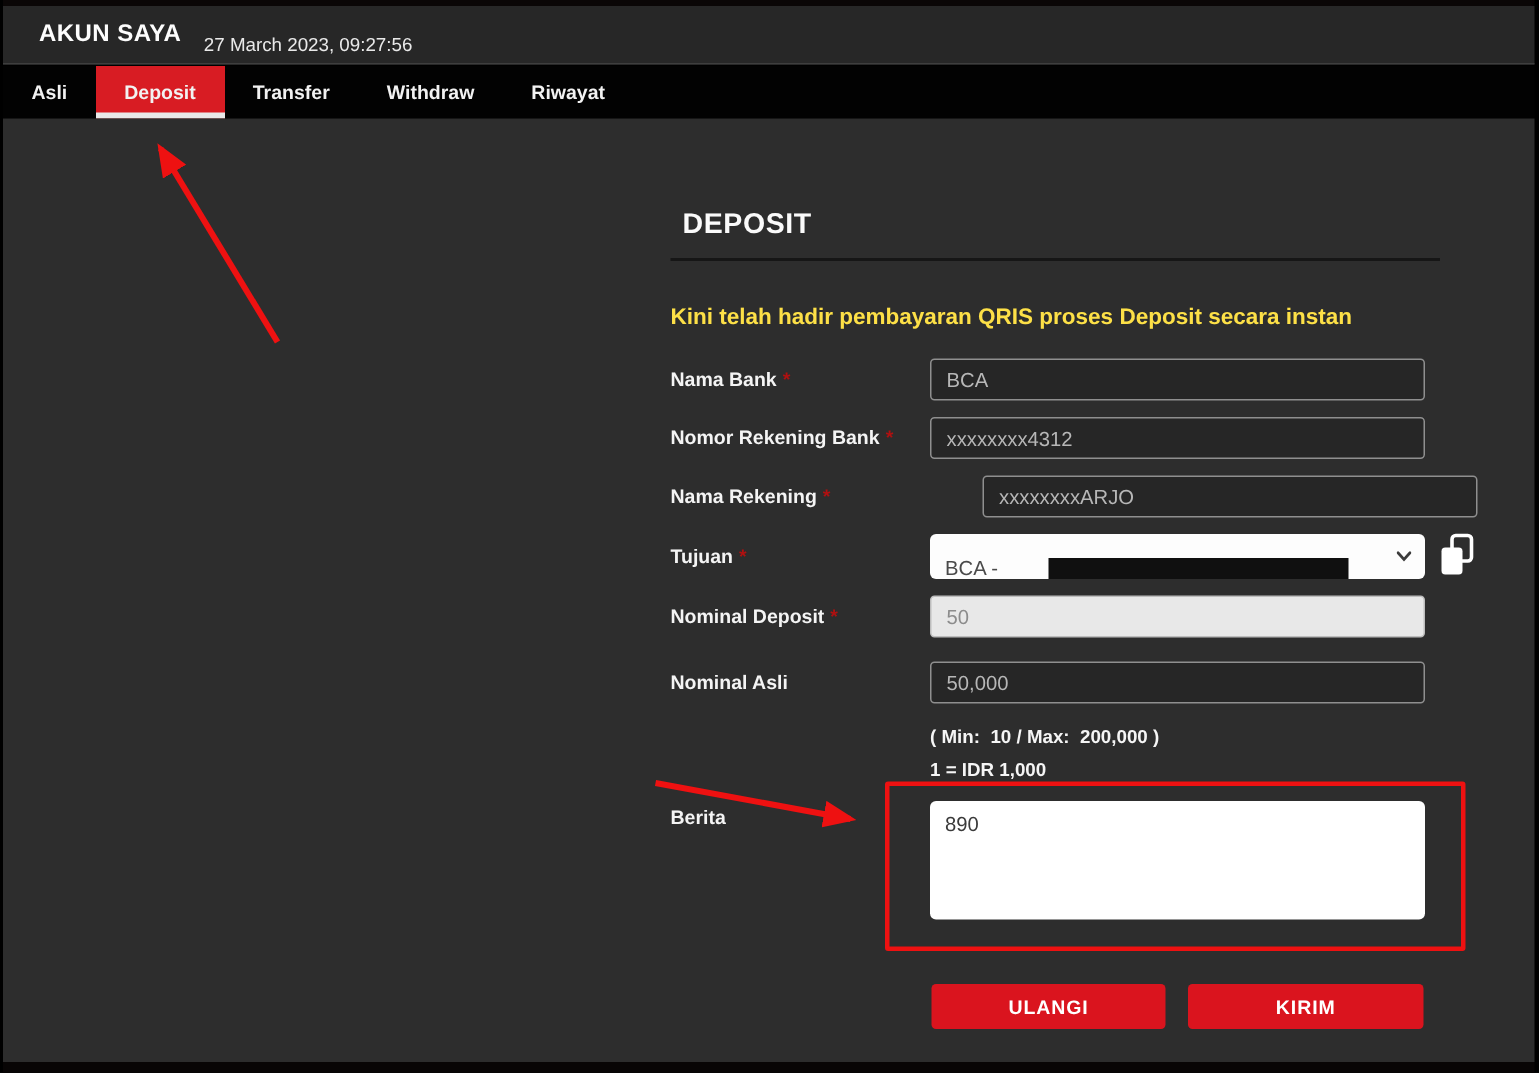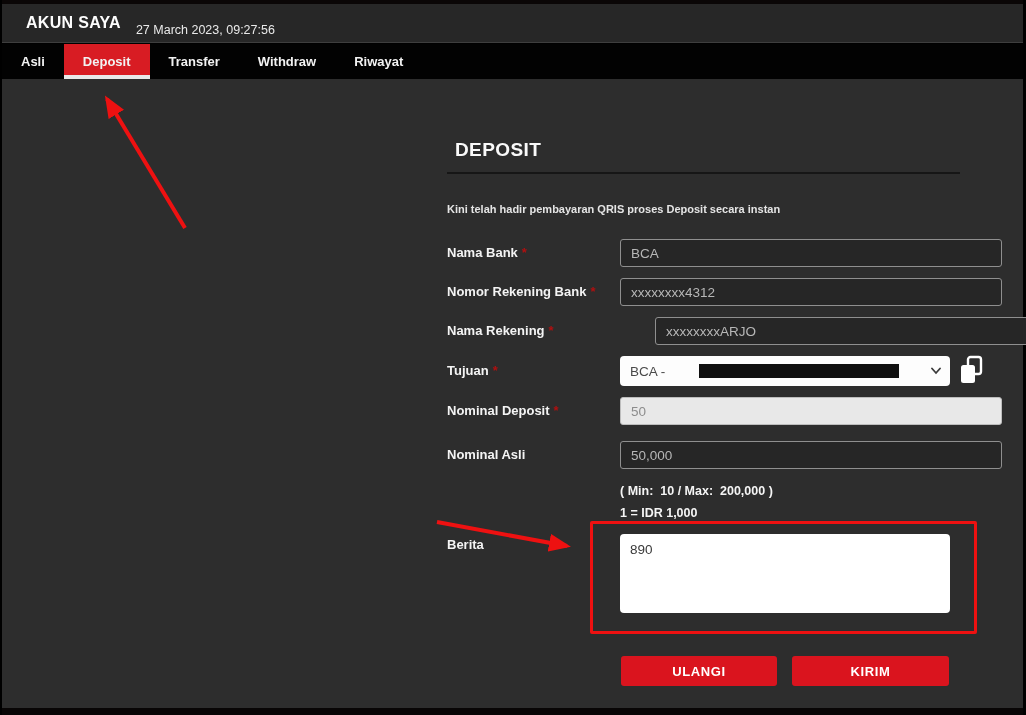--- a/index.html
+++ b/index.html
@@ -21,32 +21,32 @@
   .tab { color:#f2f2f2; font-size:13px; font-weight:bold; display:flex; align-items:center;
          padding:0 19px; cursor:pointer; position:relative; }
   .tab.active { background:#d81c23; }
   .tab.active .tab-underline { position:absolute; left:0; right:0; bottom:0; height:4px; background:#e9e9e9; }
 
   .content { position:absolute; left:0; right:0; top:79px; bottom:7px; background:#2d2d2d; }
 
   .heading { position:absolute; left:453px; top:60px; color:#fafafa; font-size:19px;
              font-weight:bold; letter-spacing:.4px; }
   .rule { position:absolute; left:445px; top:93px; width:513px; height:2px; background:#161616; }
-  .notice { position:absolute; left:445px; top:124px; color:#e5e5e5; font-size:11px; font-weight:bold; }
+  .notice { position:absolute; left:445px; top:124px; color:#fde047; font-size:15px; font-weight:bold; }
 
   .flabel { position:absolute; left:445px; color:#f4f4f4; font-size:13px; font-weight:bold; white-space:nowrap; }
   .req { color:#b01010; font-weight:bold; margin-left:4px; }
 
-  .inp { position:absolute; left:618px; width:382px; height:28px; background:#262626;
+  .inp { position:absolute; left:618px; width:330px; height:28px; background:#262626;
          border:1px solid #8f8f8f; border-radius:3px; color:#b7b7b7; font-size:13.5px;
          padding:0 10px; font-family:inherit; outline:none; }
   .inp.light { background:#e8e8e8; color:#8c8c8c; border:1px solid #bdbdbd; }
 
   .select { position:absolute; left:618px; width:330px; height:30px; background:#fdfdfd;
-            border-radius:4px; display:flex; align-items:center; padding:0 10px;
+            border-radius:4px; display:flex; align-items:flex-end; padding:0 10px;
             color:#4a4a4a; font-size:13.5px; cursor:pointer;gap:28px; }
   .redaction { display:inline-block; width:200px; height:14px; background:#101010; margin-left:6px; }
   .chev { position:absolute; right:9px; top:10px; width:10px; height:10px; }
 
   .copy-btn { position:absolute; left:956px; top:276px; width:26px; height:30px; cursor:pointer; }
 
   .hint { position:absolute; left:618px; color:#f5f5f5; font-size:12.5px; font-weight:bold; white-space:pre; }
 
   .berita-area { position:absolute; left:618px; top:455px; width:330px; height:79px; background:#fff;
                  border:none; border-radius:4px; color:#3a3a3a; font-size:13.5px; padding:8px 10px;

